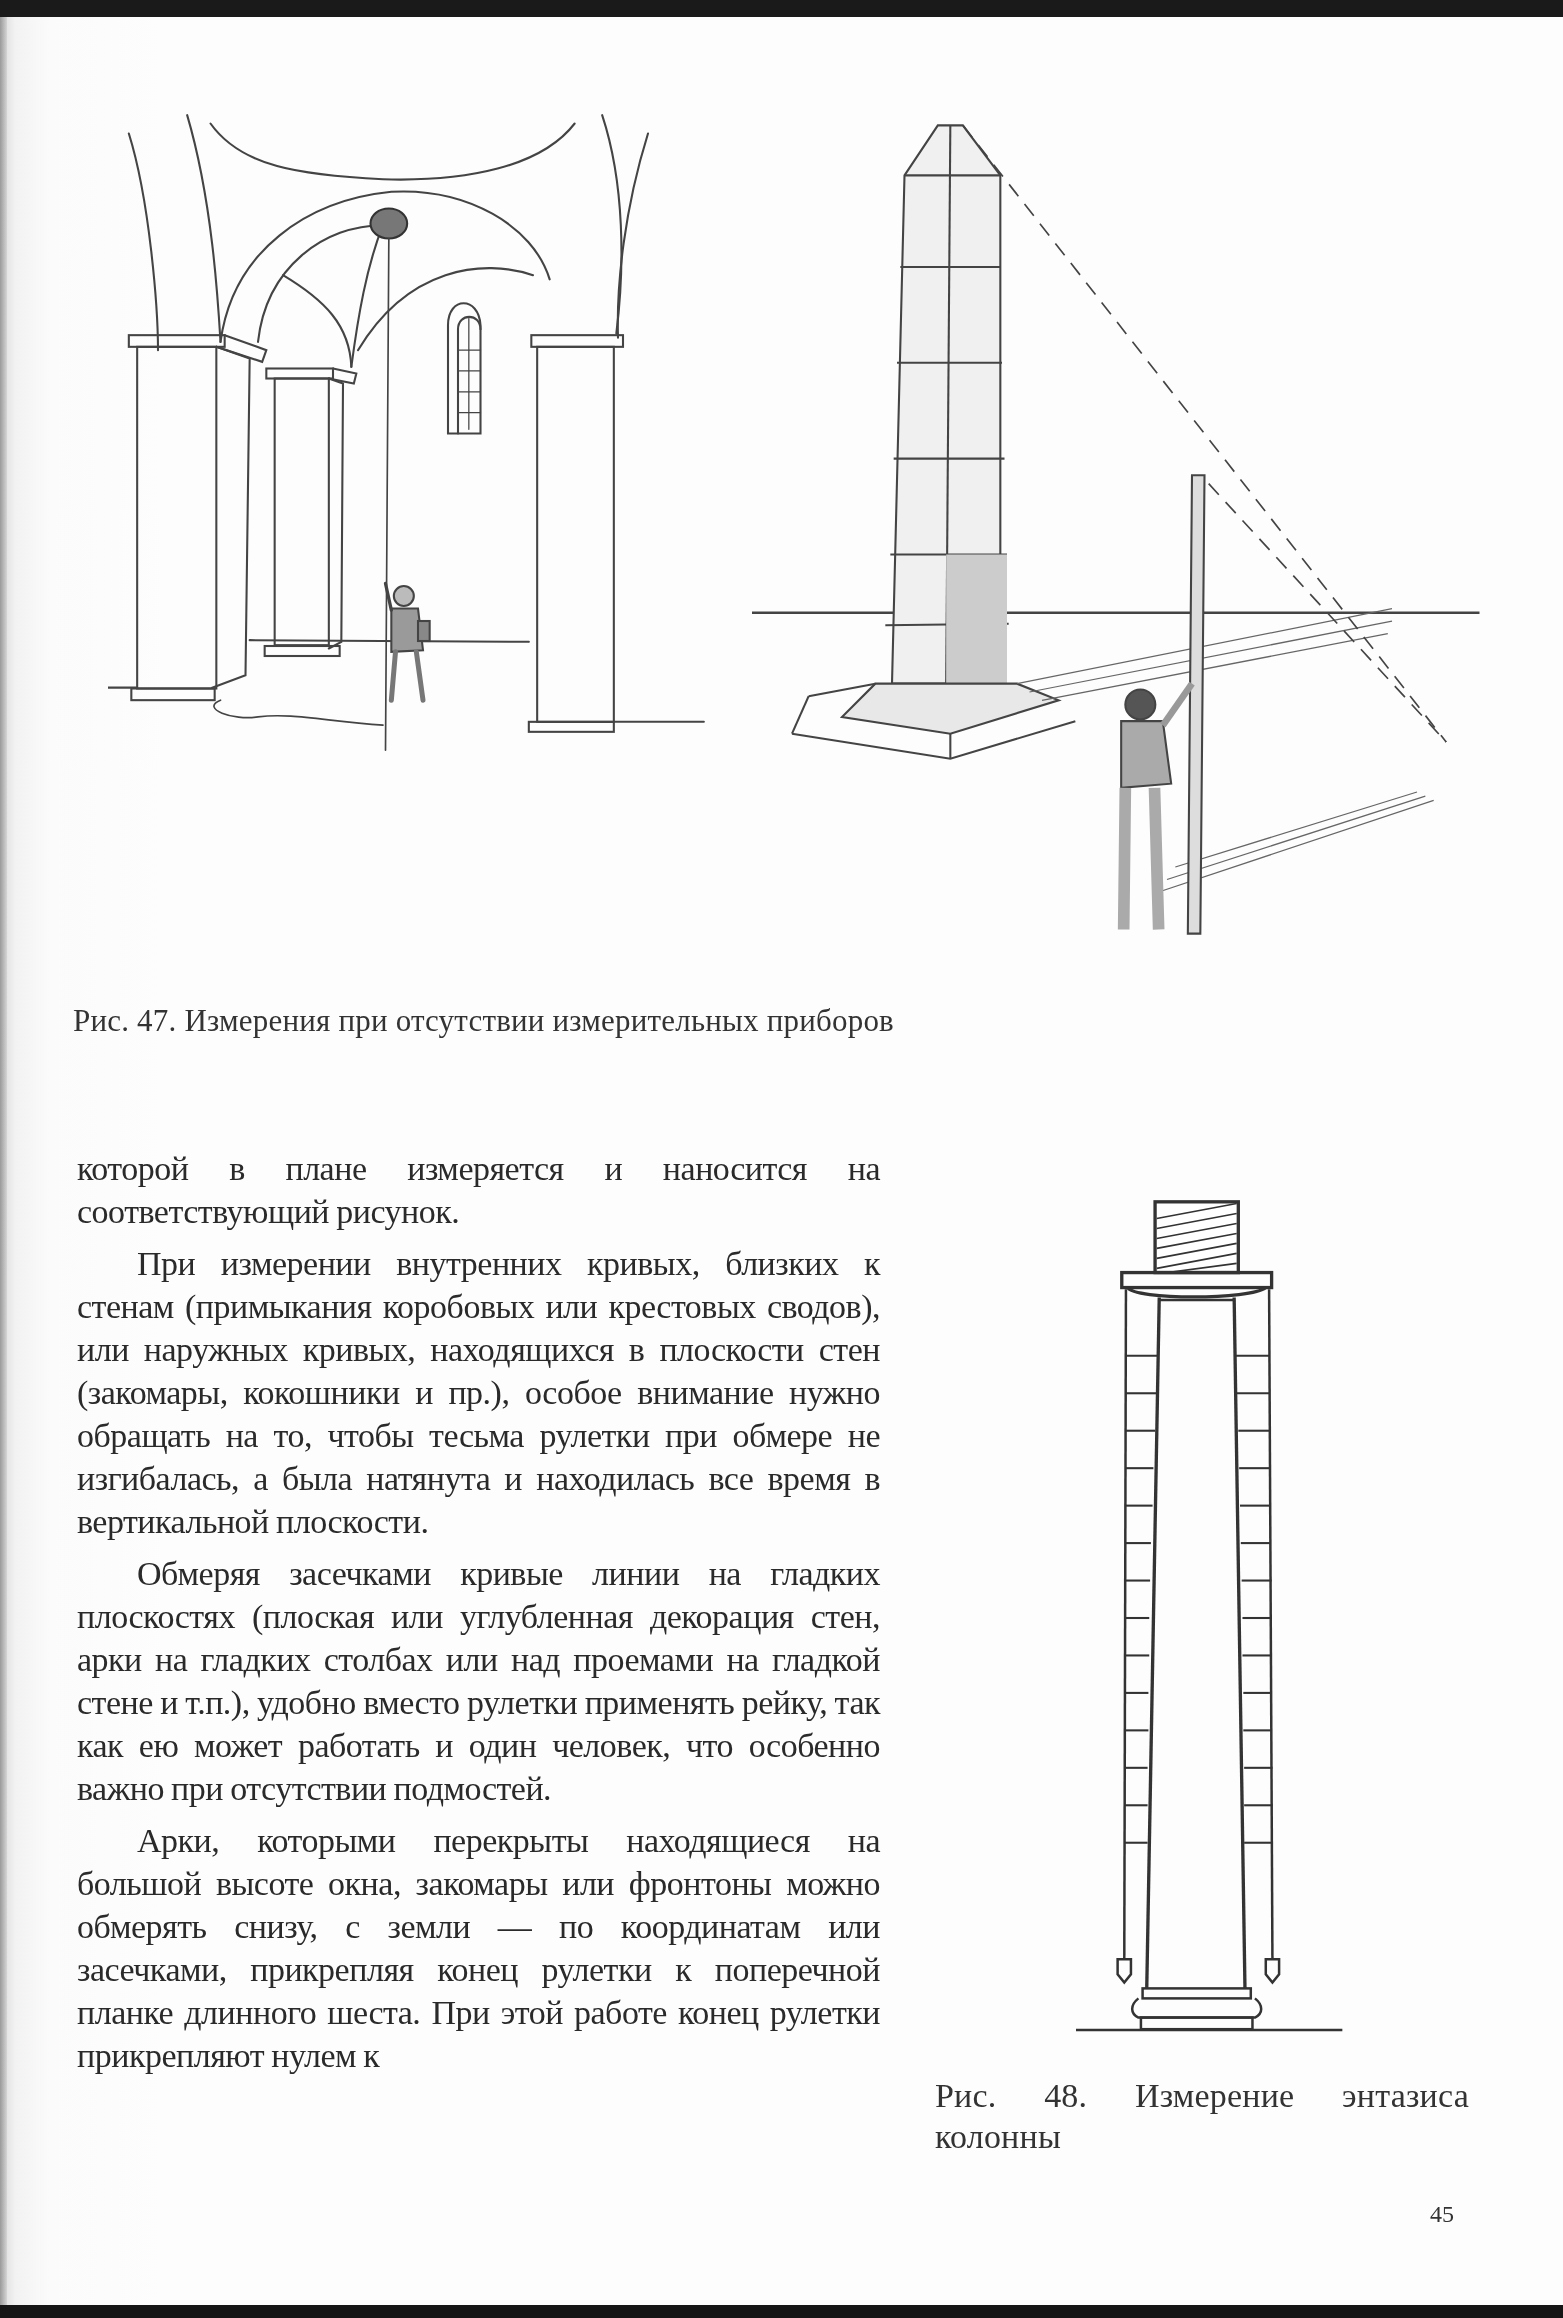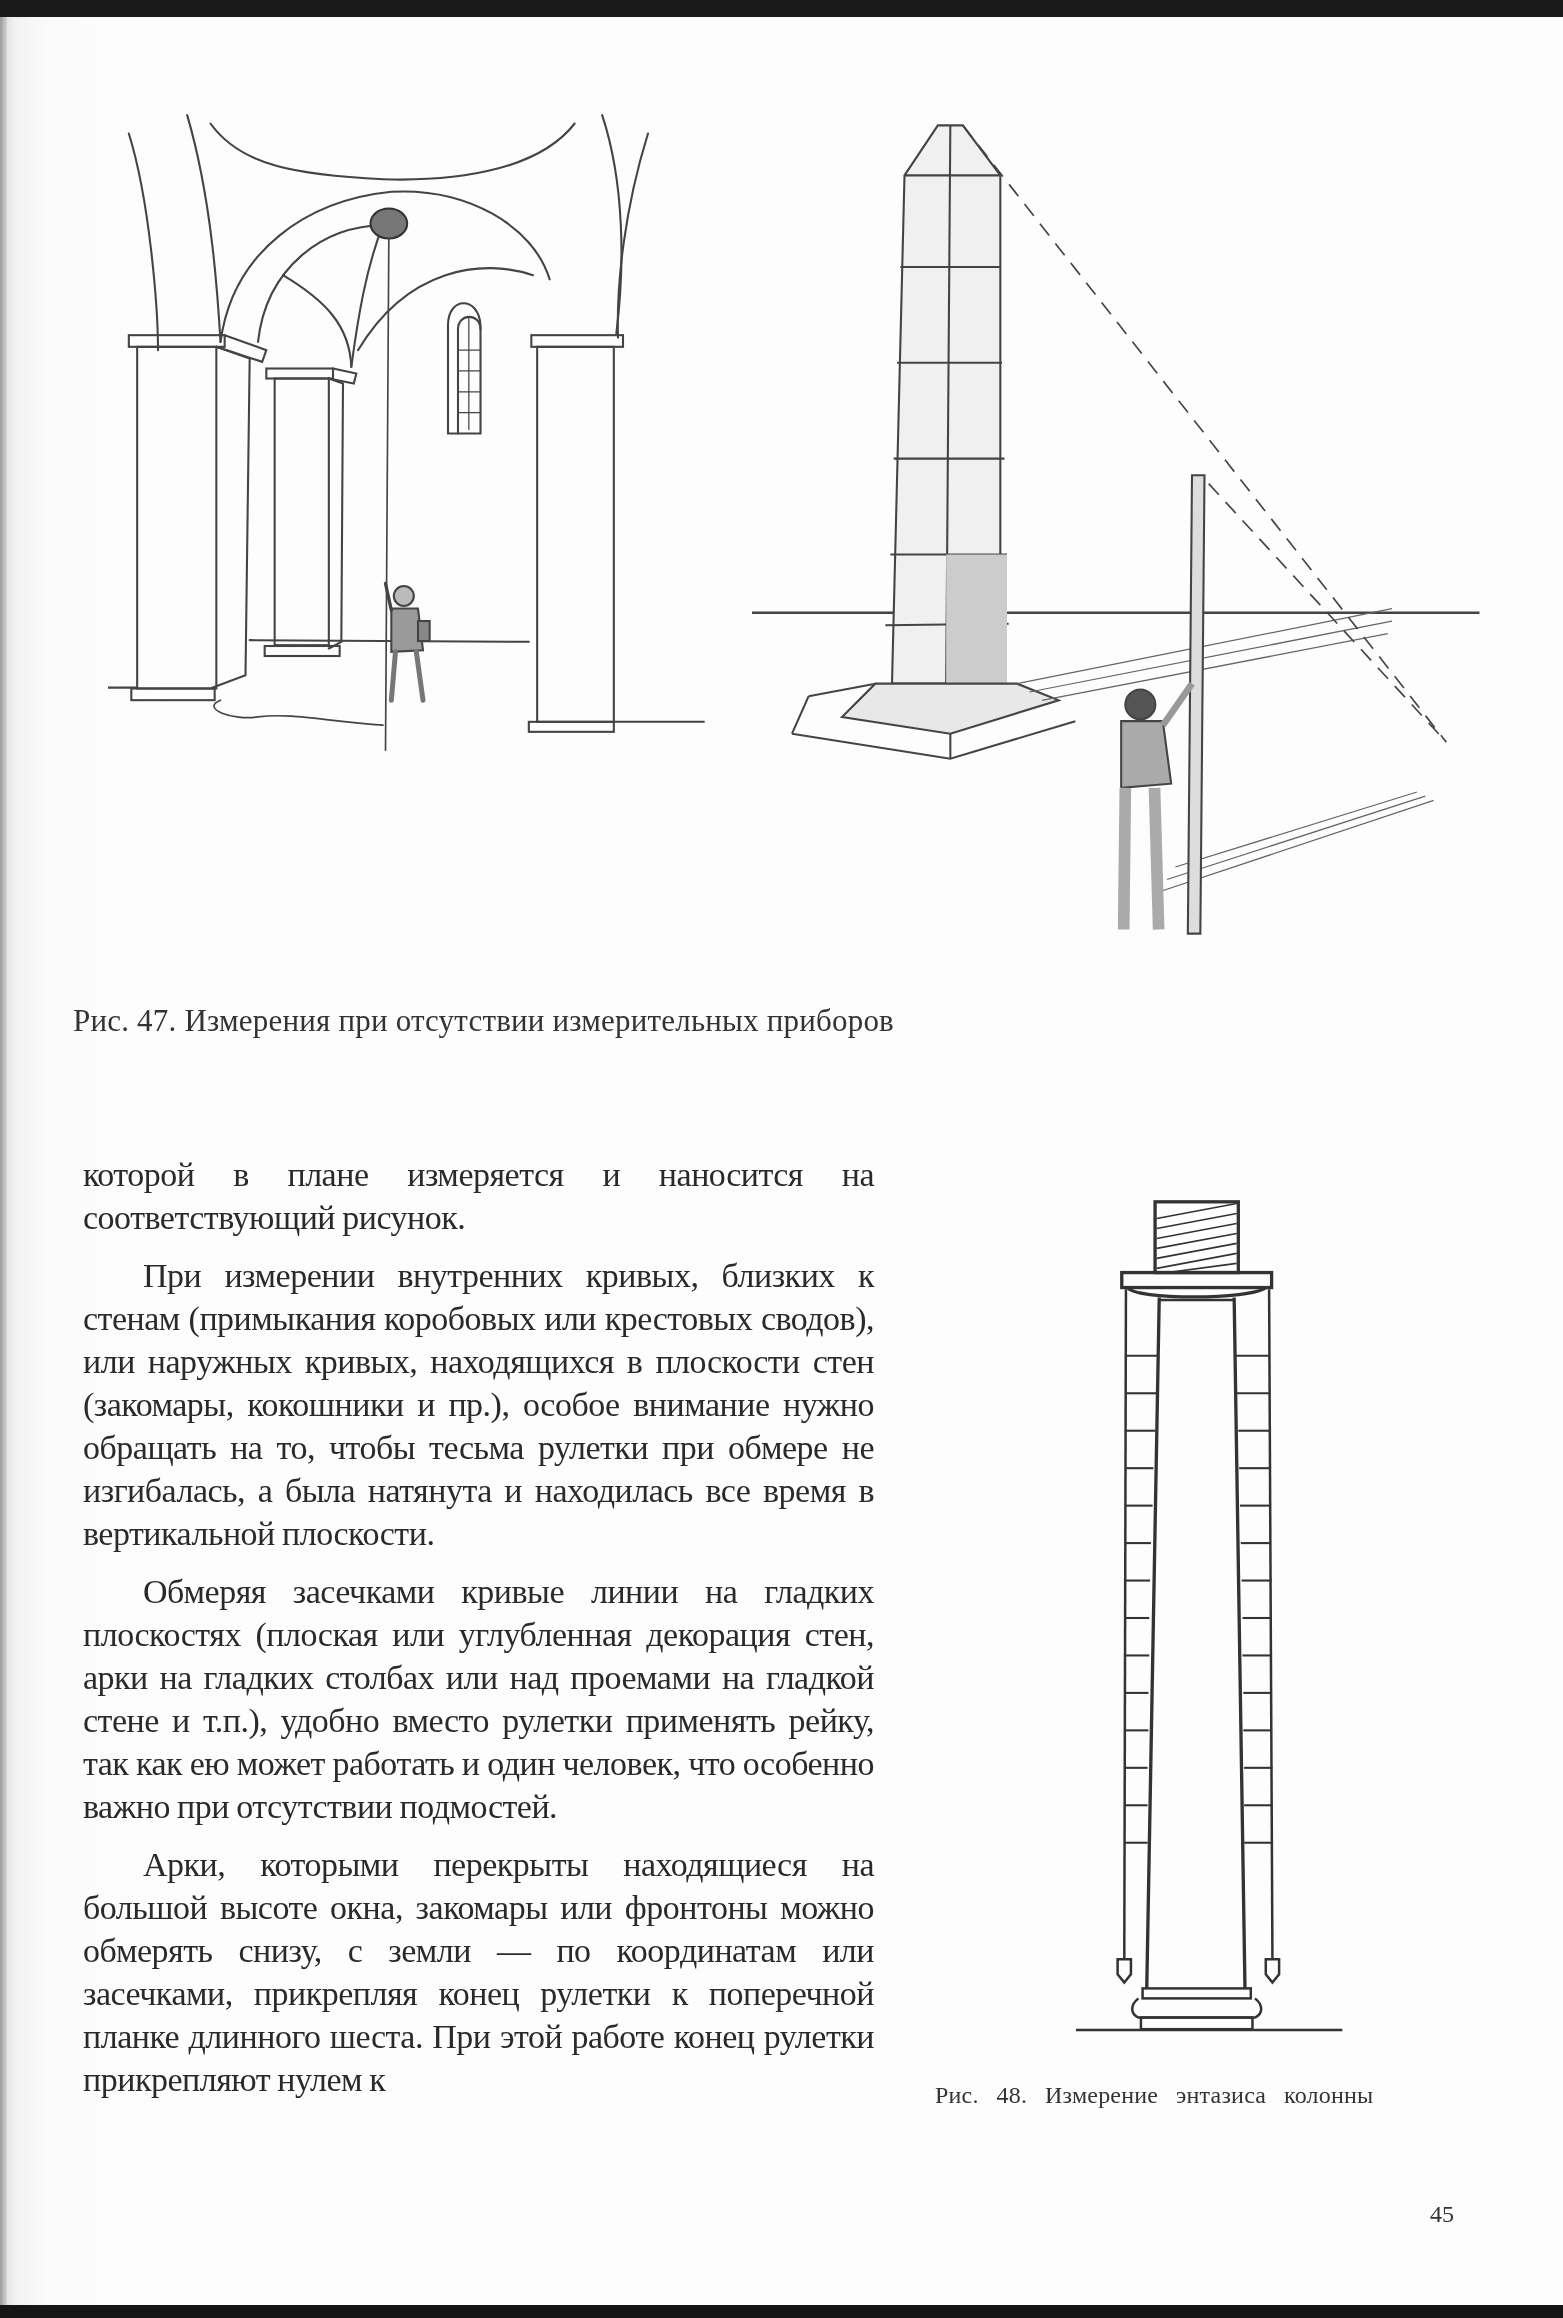--- a/index.html
+++ b/index.html
@@ -20,24 +20,24 @@
     .fig svg { display: block; }
     .caption {
       position: absolute; color: #333; font-size: 31px; letter-spacing: 0.2px;
     }
     #fig47-caption { left: 73px; top: 986px; font-family: "Liberation Serif", serif; }
     .body-text {
       position: absolute; left: 68px; top: 1121px; width: 821px;
       font-family: "Liberation Serif", serif; font-size: 34px; line-height: 43px;
       color: #2a2a2a; text-align: justify; letter-spacing: -0.5px; word-spacing: -0.8px;
     }
-    .body-text p { margin: 15px; }
+    .body-text p { margin: 9px; }
     .body-text p.indent { text-indent: 60px; }
     #fig48-caption {
-      left: 935px; top: 2058px; width: 534px; font-size: 24px; line-height: 41px;
+      left: 935px; top: 2058px; width: 534px; font-size: 34px; line-height: 41px;
       text-align: justify; text-align-last: left; word-spacing: 11.7px; color: #333;
     }
     .page-number {
       position: absolute; left: 1430px; top: 2184px; font-size: 24px; color: #333;
     }
     .bottom-band {
       position: absolute; left: 0; top: 2305px; width: 1563px; height: 13.3px; background: #151515;
     }
   </style>
 </head>

